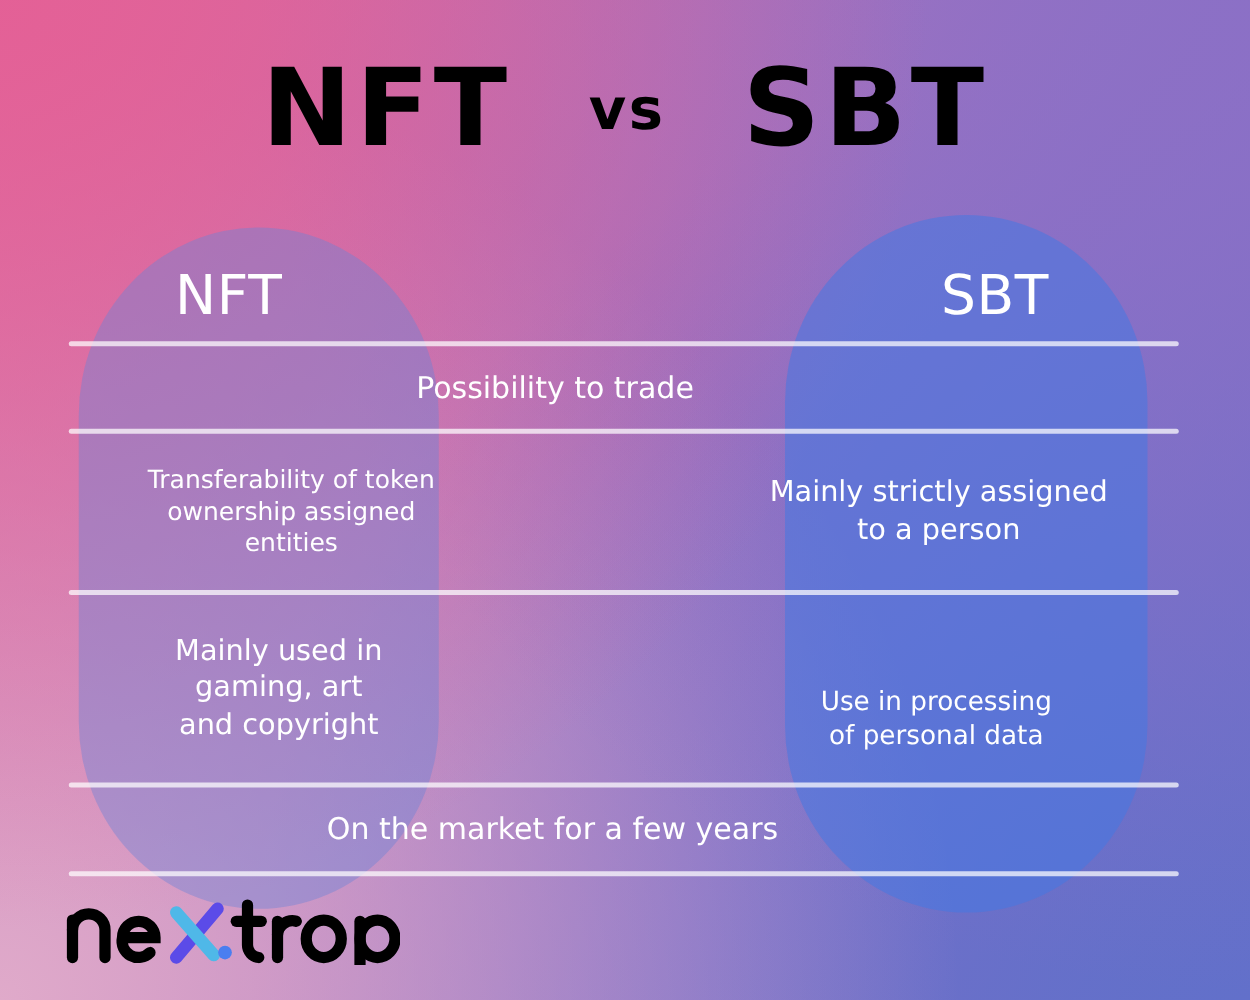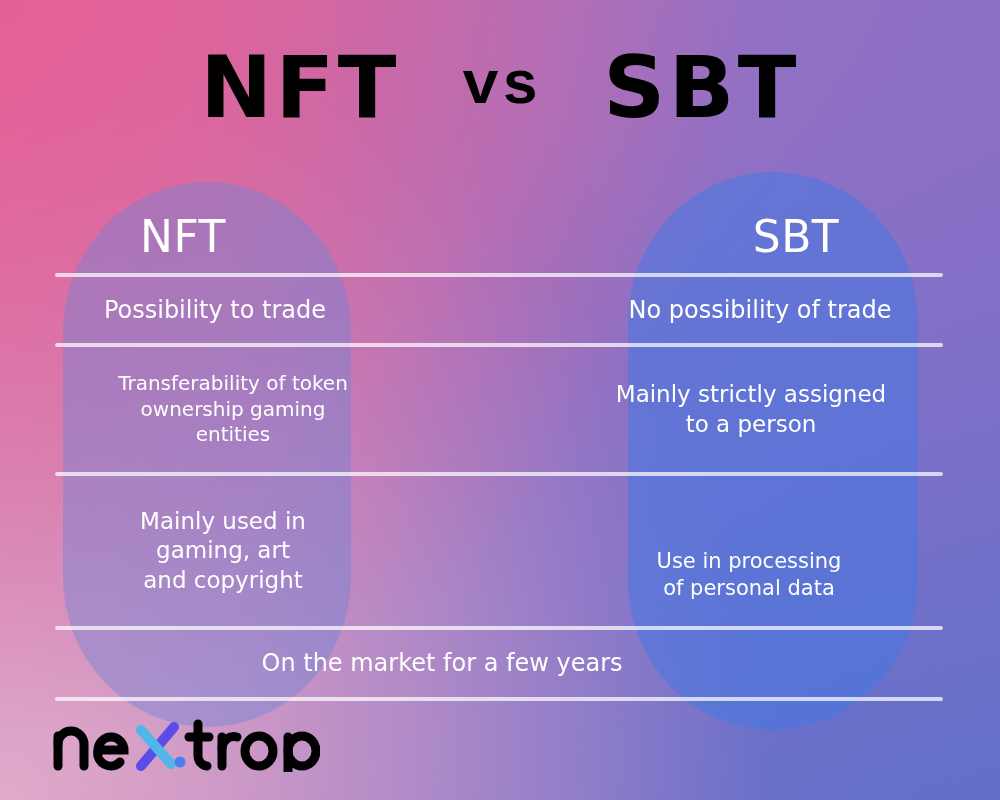--- a/index.html
+++ b/index.html
@@ -68,21 +68,21 @@
     content:attr(data-text);
     position:absolute;
     left:0; top:0;
     width:100%;
     white-space:pre;
   }
   .glitch::before{ color:#ff00e6; transform:translate(-6px,-5px); z-index:-2; }
   .glitch::after { color:#1bf0e6; transform:translate(6px,5px);  z-index:-1; }
 
   #title-nft, #title-sbt{ font-size:86px; }
-  #title-vs{ font-size:62px;font-family:Liberation Mono, monospace; }
+  #title-vs{ font-size:46px; }
   #title-vs::before{ transform:translate(-4px,-3px); }
   #title-vs::after { transform:translate(4px,3px); }
 
   
   #table{
     position:absolute;
     left:55px; top:200px;
     width:888px;
   }
   .head-row{
@@ -168,28 +168,27 @@
 
     <div class="head-row">
       <div class="head-cell" id="head-nft">NFT</div>
       <div class="head-cell" id="head-sbt">SBT</div>
     </div>
 
     <div class="rule"></div>
 
     <div class="row" id="row-1">
       <div class="cell cell-left">Possibility to trade</div>
-      <div class="cell cell-right">No possibility of trade</div>
     </div>
 
     <div class="rule"></div>
 
     <div class="row" id="row-2">
       <div class="cell cell-left">Transferability of token
-ownership gaming
+ownership assigned
 entities</div>
       <div class="cell cell-right">Mainly strictly assigned
 to a person</div>
     </div>
 
     <div class="rule"></div>
 
     <div class="row" id="row-3">
       <div class="cell cell-left">Mainly used in
 gaming, art

